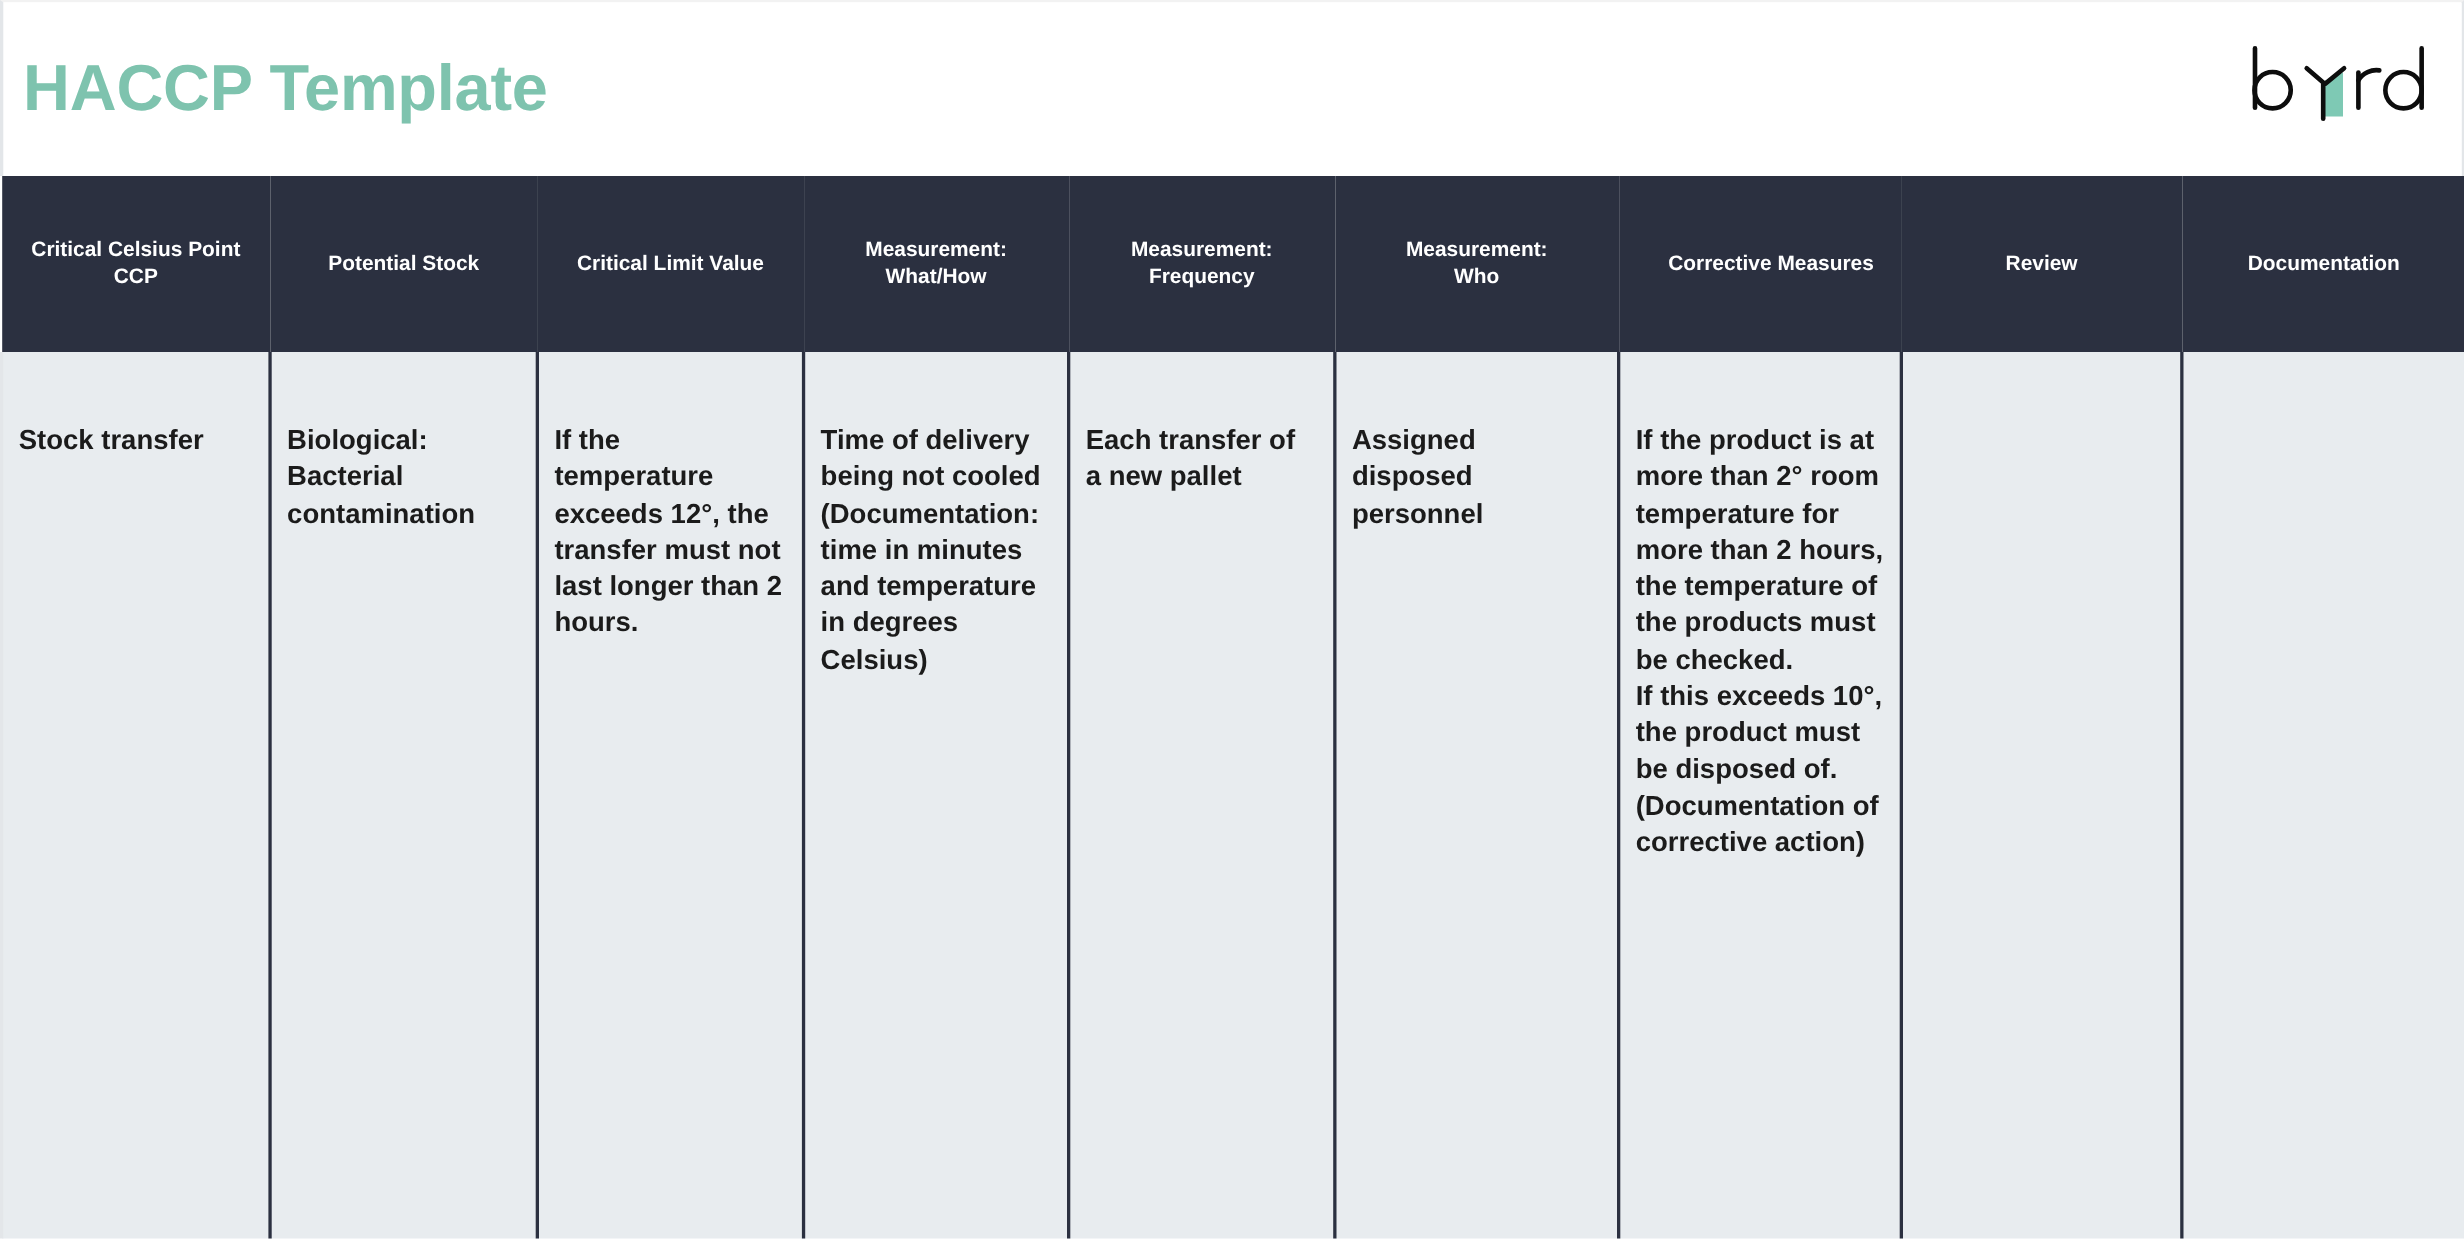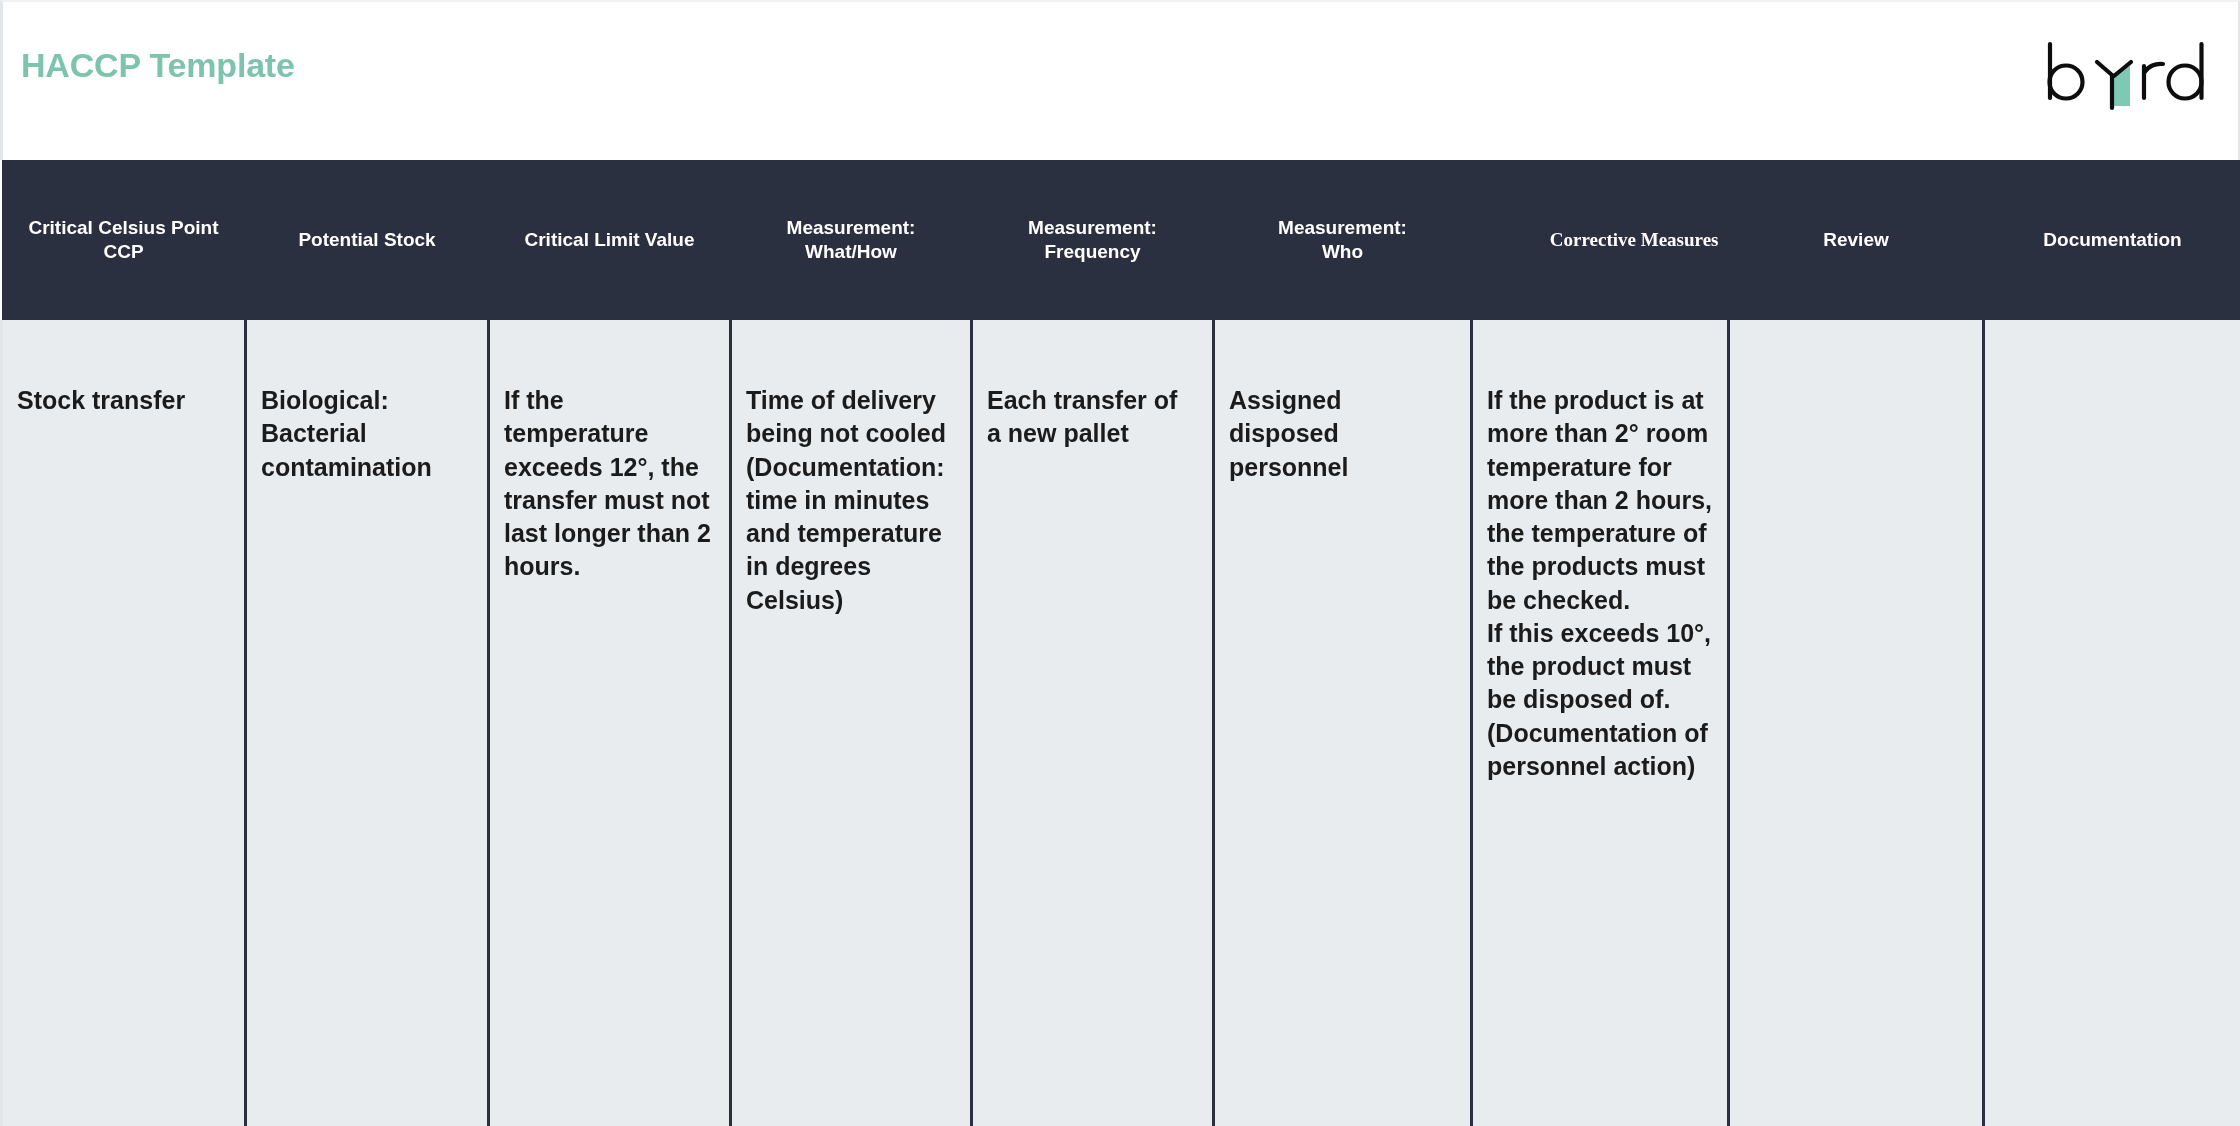--- a/index.html
+++ b/index.html
@@ -29,21 +29,21 @@
     box-sizing: border-box;
     border-left: 3px solid #e3e6e9;
     border-top: 2px solid #f2f2f2;
     border-right: 2px solid #e3e6e9;
   }
 
   .doc-title {
     position: absolute;
     left: 18px;
     top: 44px;
-    font-size: 34px;
+    font-size: 59px;
     font-weight: bold;
     letter-spacing: -0.2px;
     color: #7ec3ae;
     white-space: nowrap;
   }
 
   
   .logo {
     position: absolute;
     right: 28px;
@@ -67,21 +67,21 @@
     font-size: 19px;
     font-weight: bold;
     line-height: 1.28;
     height: 160px;
     vertical-align: middle;
     padding: 4px 10px;
     border: none;
     box-sizing: border-box;
   }
   .haccp-table thead th.th-center { text-align: center; }
-  .haccp-table thead th.th-left   { text-align: right; padding-left: 30px; font-family: Liberation Serif, serif; }
+  .haccp-table thead th.th-left   { text-align: center; padding-left: 30px; }
 
   .haccp-table tbody td {
     background: #e8ecef;
     color: #1b1b1b;
     font-size: 25px;
     line-height: 1.33;
     vertical-align: top;
     padding: 64px 14px 18px 14px;
     border-left: 3px solid #2b3040;
     border-bottom: 5px solid #2b3040;
@@ -212,21 +212,21 @@
           <p class="cell-p">Each transfer of a new pallet</p>
         </td>
 
         <td>
           <p class="cell-p">Assigned disposed personnel</p>
         </td>
 
         <td>
           <p class="cell-p">If the product is at more than 2° room temperature for more than 2 hours, the temperature of the products must be checked.</p>
           <p class="cell-p">If this exceeds 10°, the product must be disposed of.</p>
-          <p class="cell-p">(Documentation of personnel action)</p>
+          <p class="cell-p">(Documentation of corrective action)</p>
         </td>
 
         <td></td>
 
         <td></td>
 
       </tr>
     </tbody>
   </table>
 

